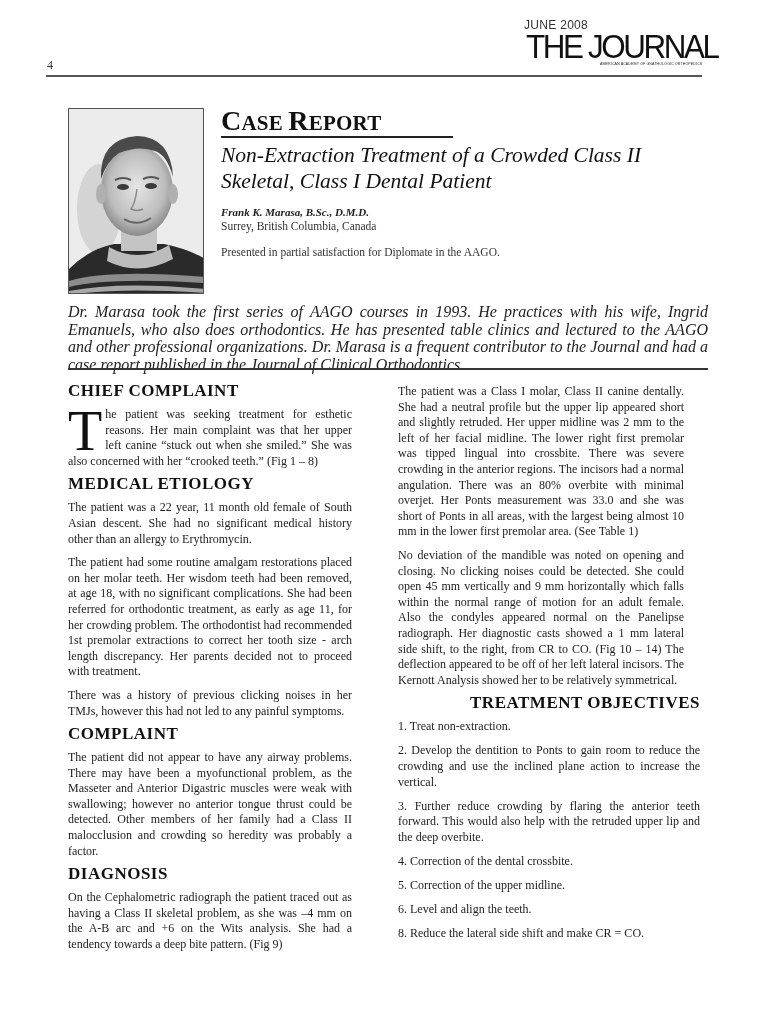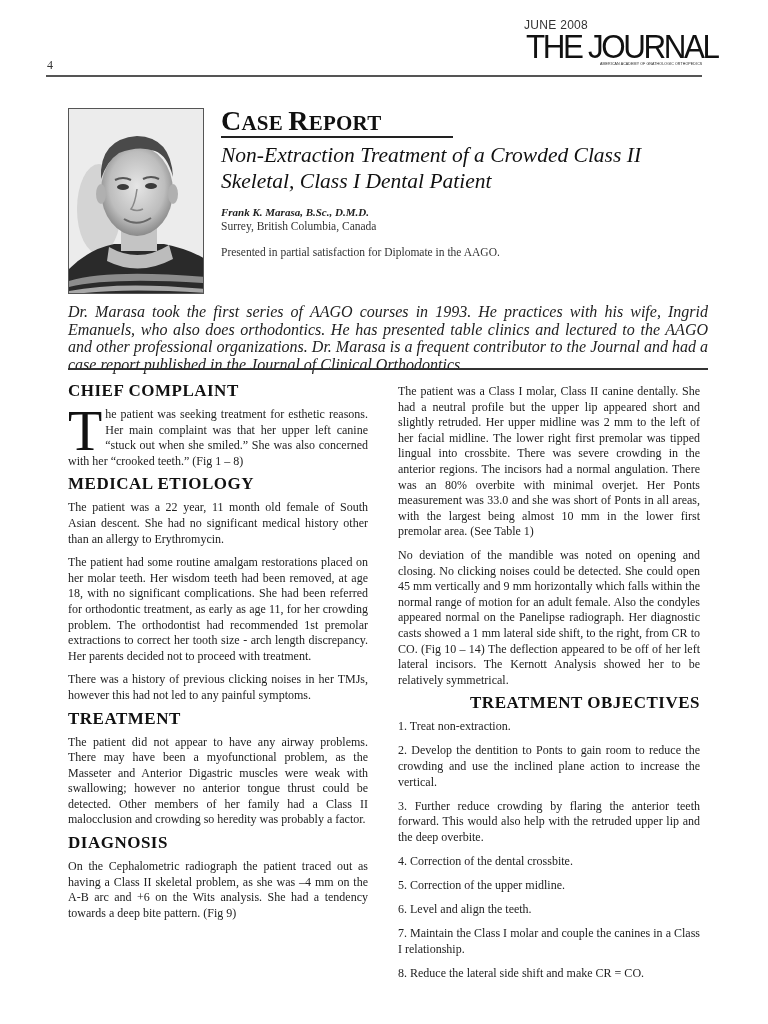--- a/index.html
+++ b/index.html
@@ -29,21 +29,21 @@
   .presented { position: absolute; left: 221px; top: 246px; font-size: 11.5px; color: #333; }
 
   .bio { position: absolute; left: 68px; top: 303px; width: 640px; font-size: 16px; font-style: italic; line-height: 17.5px; text-align: justify; color: #222; }
   .bio-rule { position: absolute; left: 68px; top: 368px; width: 640px; height: 2px; background: #333; }
 
   
   .col { position: absolute; top: 384px; font-size: 12px; line-height: 15.6px; color: #222; }
   .col.left { left: 68px; width: 300px; }
   .col.right { left: 398px; width: 302px; }
   .col h3 { font-size: 17px; font-weight: bold; letter-spacing: 0.5px; margin: 0 0 9px 0; color: #111; line-height: 14px; }
-  .col p { margin: 0 0 8px 0; text-align: justify; }
+  .col p { margin: 0 16px 8px 0; text-align: justify; }
   .dropcap { float: left; font-size: 56px; line-height: 44px; margin: 2px 3px 0 0; color: #111; font-weight: normal; }
   .obj p { margin: 0 0 8.5px 0; }
 </style>
 </head>
 <body>
 
 <div class="masthead">
   <div class="date">JUNE 2008</div>
   <div class="jname">THE JOURNAL</div>
   <div class="org">American Academy of Gnathologic Orthopedics</div>
@@ -104,35 +104,34 @@
 <div class="col left">
   <h3>CHIEF COMPLAINT</h3>
   <p><span class="dropcap">T</span><span>he patient was seeking treatment for esthetic reasons. Her main complaint was that her upper left canine “stuck out when she smiled.”  She was also concerned with her “crooked teeth.”  (Fig 1 – 8)</span></p>
 
   <h3>MEDICAL ETIOLOGY</h3>
   <p>The patient was a 22 year, 11 month old female of South Asian descent.  She had no significant medical history other than an allergy to Erythromycin.</p>
 
   <p>The patient had some routine amalgam restorations placed on her molar teeth.  Her wisdom teeth had been removed, at age 18, with no significant complications.  She had been referred for orthodontic treatment, as early as age 11, for her crowding problem.  The orthodontist had recommended 1st premolar extractions to correct her tooth size - arch length discrepancy.  Her parents decided not to proceed with treatment.</p>
   <p>There was a history of previous clicking noises in her TMJs, however this had not led to any painful symptoms.</p>
 
-  <h3>TREATMENT</h3>
+  <h3>COMPLAINT</h3>
   <p>The patient did not appear to have any airway problems. There may have been a myofunctional problem, as the Masseter and Anterior Digastric muscles were weak with swallowing; however no anterior tongue thrust could be detected.  Other members of her family had a Class II malocclusion and crowding so heredity was probably a factor.</p>
 
   <h3>DIAGNOSIS</h3>
   <p>On the Cephalometric radiograph the patient traced out as having a Class II skeletal problem, as she was –4 mm on the A-B arc and +6 on the Wits analysis.  She had a tendency towards a deep bite pattern.  (Fig 9)</p>
 </div>
 
 <div class="col right">
   <p>The patient was a Class I molar, Class II canine dentally. She had a neutral profile but the upper lip appeared short and slightly retruded.  Her upper midline was 2 mm to the left of her facial midline.  The lower right first premolar was tipped lingual into crossbite.  There was severe crowding in the anterior regions.  The incisors had a normal angulation. There was an 80% overbite with minimal overjet. Her Ponts measurement was 33.0 and she was short of Ponts in all areas, with the largest being almost 10 mm in the lower first premolar area. (See Table 1)</p>
   <p>No deviation of the mandible was noted on opening and closing.  No clicking noises could be detected.  She could open 45 mm vertically and 9 mm horizontally which falls within the normal range of motion for an adult female.  Also the condyles appeared normal on the Panelipse radiograph. Her diagnostic casts showed a 1 mm lateral side shift, to the right, from CR to CO. (Fig 10 – 14)  The deflection appeared to be off of her left lateral incisors.  The Kernott Analysis showed her to be relatively symmetrical.</p>
 
   <h3 style="margin-top:4px;text-align:right;">TREATMENT OBJECTIVES</h3>
   <div class="obj">
     <p>1. Treat non-extraction.</p>
     <p>2. Develop the dentition to Ponts to gain room to reduce the crowding and use the inclined plane action to increase the vertical.</p>
     <p>3. Further reduce crowding by flaring the anterior teeth forward.  This would also help with the retruded upper lip and the deep overbite.</p>
     <p>4. Correction of the dental crossbite.</p>
     <p>5. Correction of the upper midline.</p>
     <p>6. Level and align the teeth.</p>
-    <p>7. Maintain the Class I molar and couple the canines in a Class I relationship.</p>
     <p>8. Reduce the lateral side shift and make CR = CO.</p>
   </div>
 </div>
 
 </body></html>

